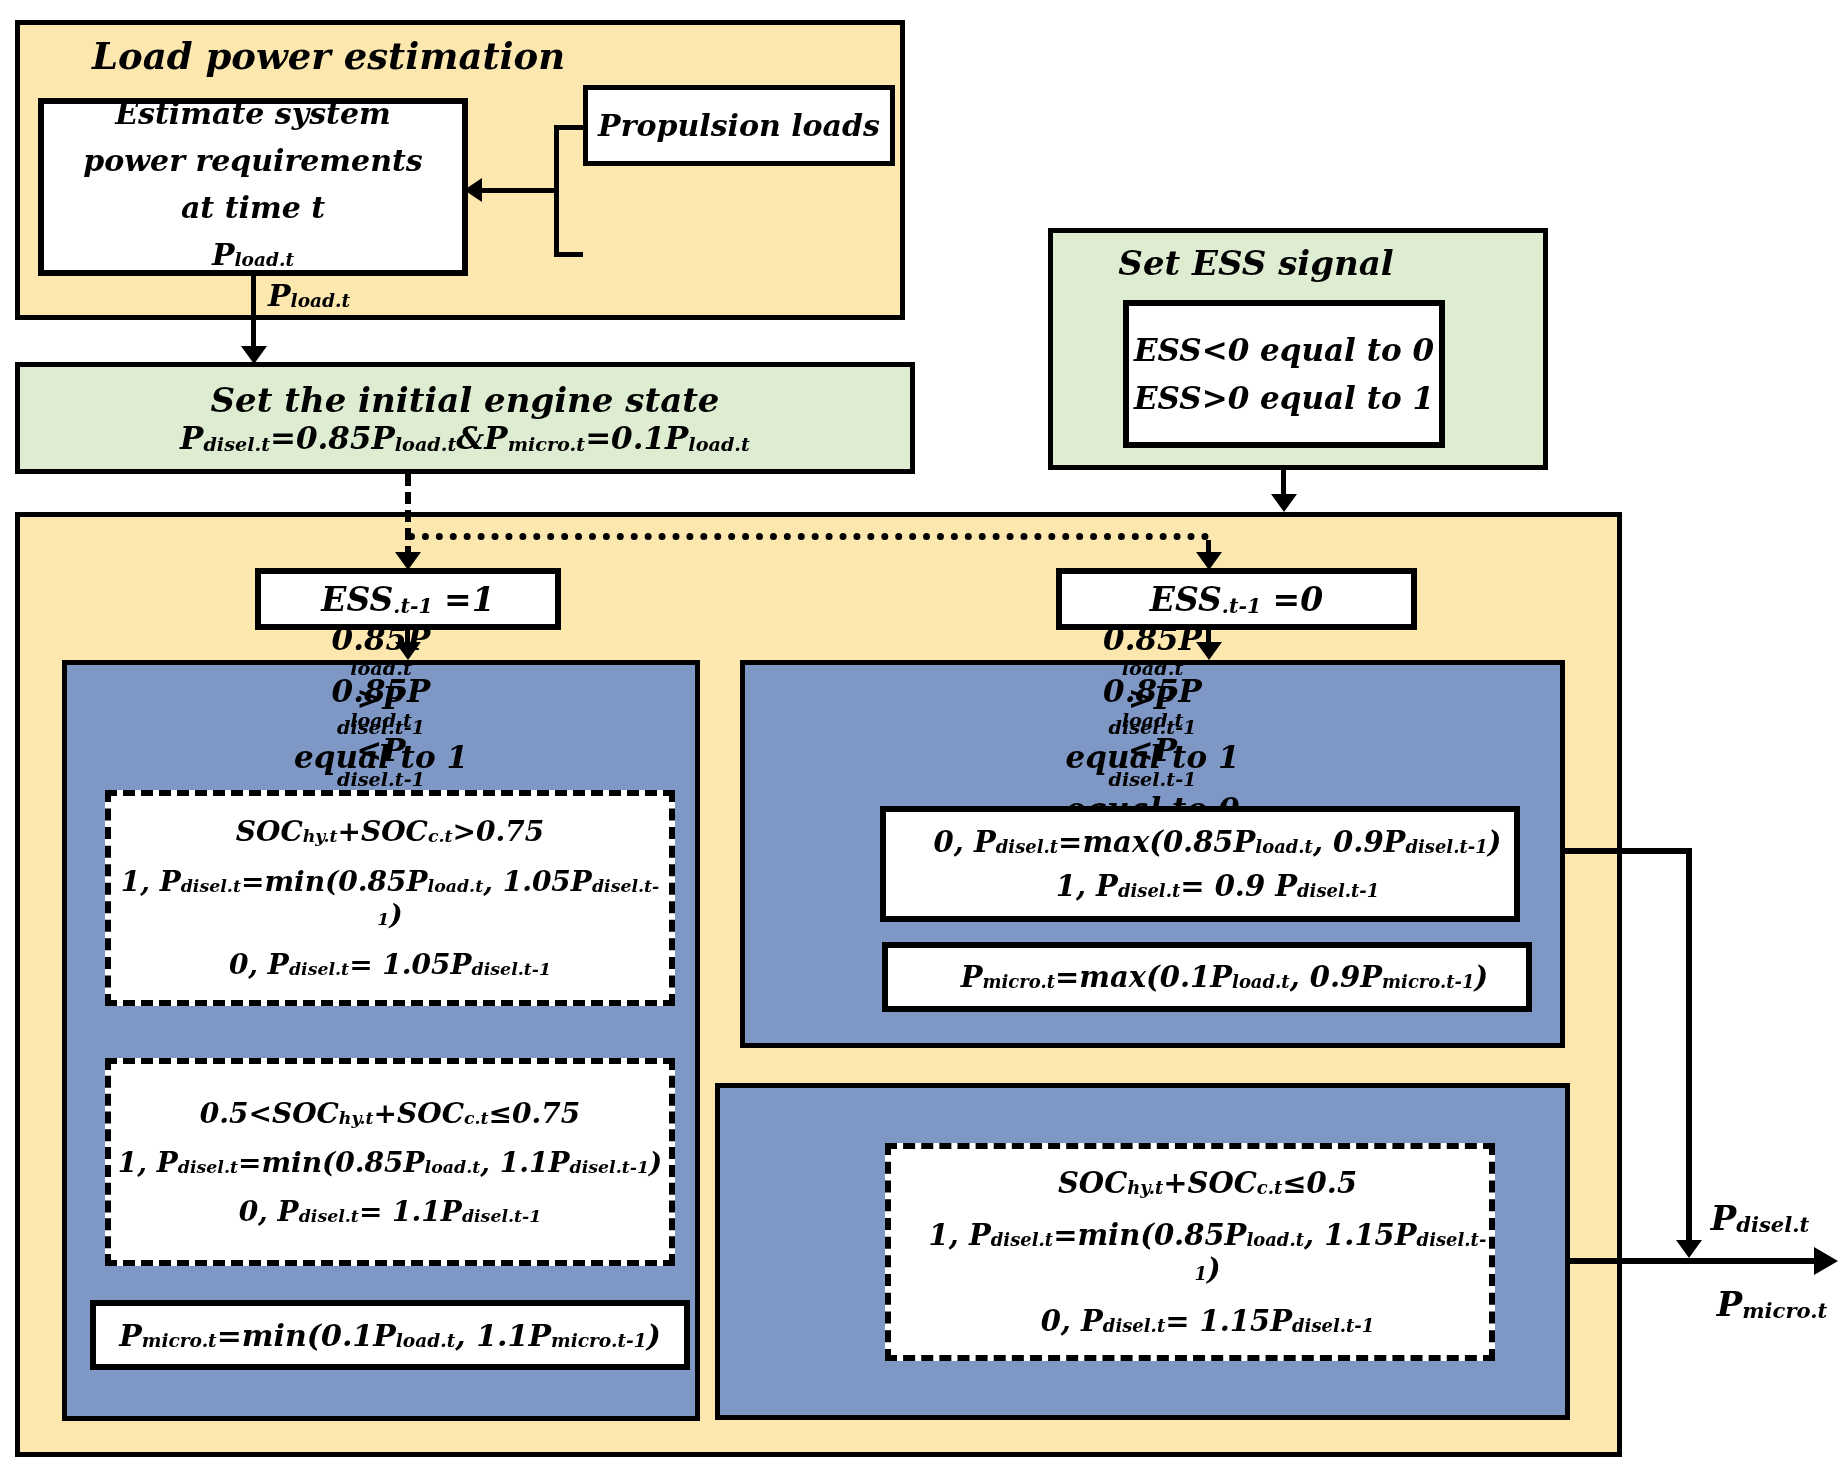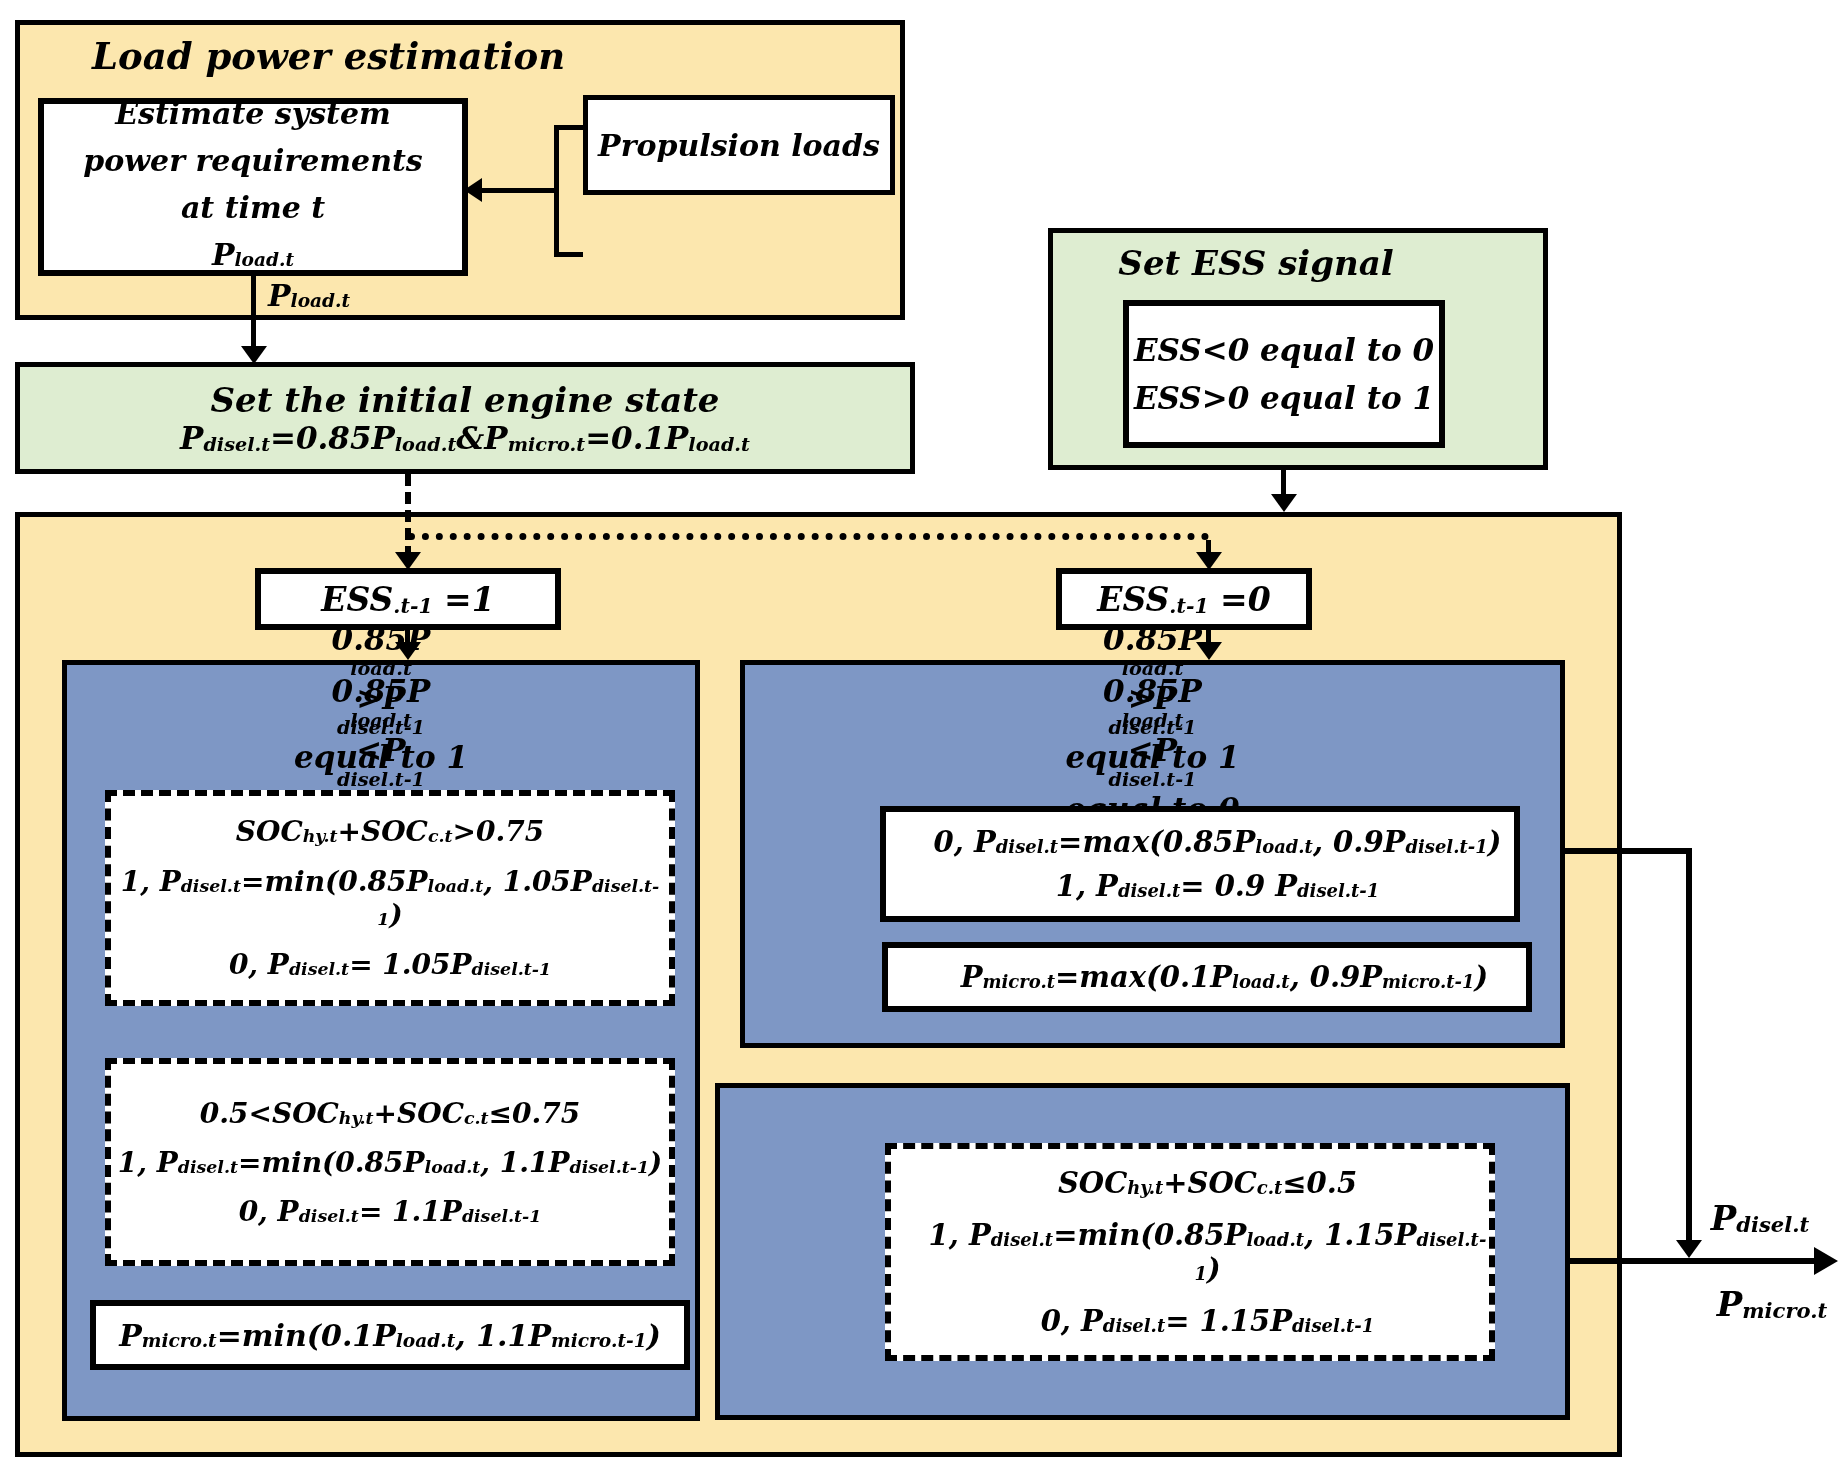--- a/index.html
+++ b/index.html
@@ -35,21 +35,21 @@
 
   <div class="abs t37" style="left:92px;top:34px;">Load power estimation</div>
 
   <div class="abs box white center t30" style="left:38px;top:98px;width:430px;height:178px;border-width:6px;line-height:39px;">
     <div>Estimate system</div>
     <div>power requirements</div>
     <div>at time t</div>
     <div><span>P</span><span class="sub">load.t</span><span></span></div>
   </div>
 
-  <div class="abs box white center t30" style="left:583px;top:95px;width:312px;height:100px;">
+  <div class="abs box white center t30" style="left:583px;top:85px;width:312px;height:81px;">
     <div>Propulsion loads</div>
   </div>
 
 
   <div class="abs line" style="left:554px;top:125px;width:5px;height:132px;"></div>
   <div class="abs line" style="left:554px;top:125px;width:29px;height:5px;"></div>
   <div class="abs line" style="left:554px;top:252px;width:29px;height:5px;"></div>
   <div class="abs line" style="left:482px;top:188px;width:76px;height:5px;"></div>
   <div class="hd hd-left" style="left:464px;top:178px;"></div>
 
@@ -77,21 +77,21 @@
   <div class="abs dashedv" style="left:405px;top:474px;height:84px;"></div>
   <div class="hd hd-down" style="left:395px;top:552px;"></div>
 
   <div class="abs dottedh" style="left:408px;top:533px;width:801px;"></div>
   <div class="abs line" style="left:1206px;top:540px;width:5px;height:16px;"></div>
   <div class="hd hd-down" style="left:1196px;top:552px;"></div>
 
   <div class="abs box white center t33" style="left:255px;top:568px;width:306px;height:62px;border-width:6px;">
     <div><span>ESS</span><span class="sub">.t-1</span><span> =1</span></div>
   </div>
-  <div class="abs box white center t33" style="left:1056px;top:568px;width:256px;height:62px;border-width:6px;">
+  <div class="abs box white center t33" style="left:1056px;top:568px;width:361px;height:62px;border-width:6px;">
     <div><span>ESS</span><span class="sub">.t-1</span><span> =0</span></div>
   </div>
 
   <div class="abs line" style="left:405px;top:630px;width:5px;height:16px;"></div>
   <div class="hd hd-down" style="left:395px;top:642px;"></div>
   <div class="abs line" style="left:1206px;top:630px;width:5px;height:16px;"></div>
   <div class="hd hd-down" style="left:1196px;top:642px;"></div>
 
   <div class="abs box blue" style="left:62px;top:660px;width:638px;height:761px;"></div>
   <div class="abs t31 center" style="left:62px;top:676px;width:638px;height:44px;">

